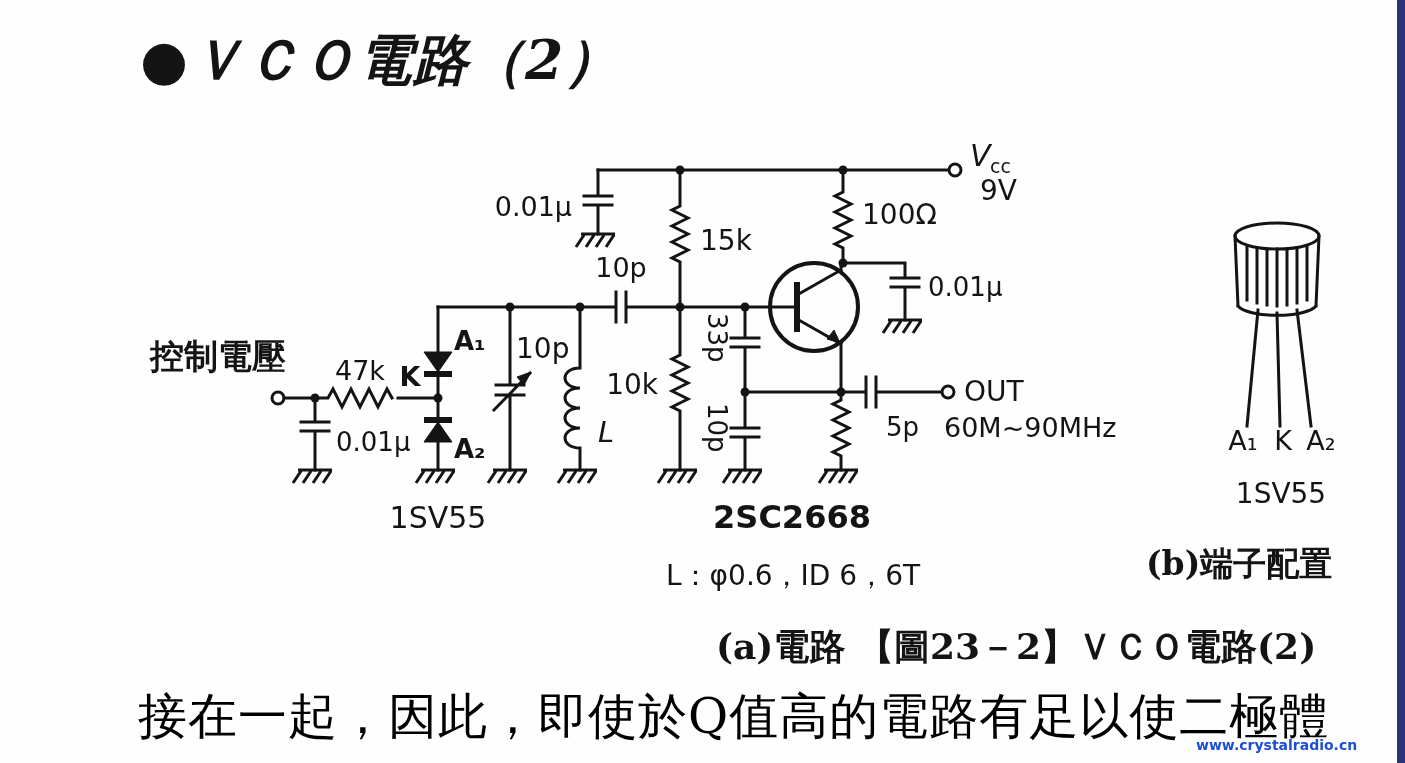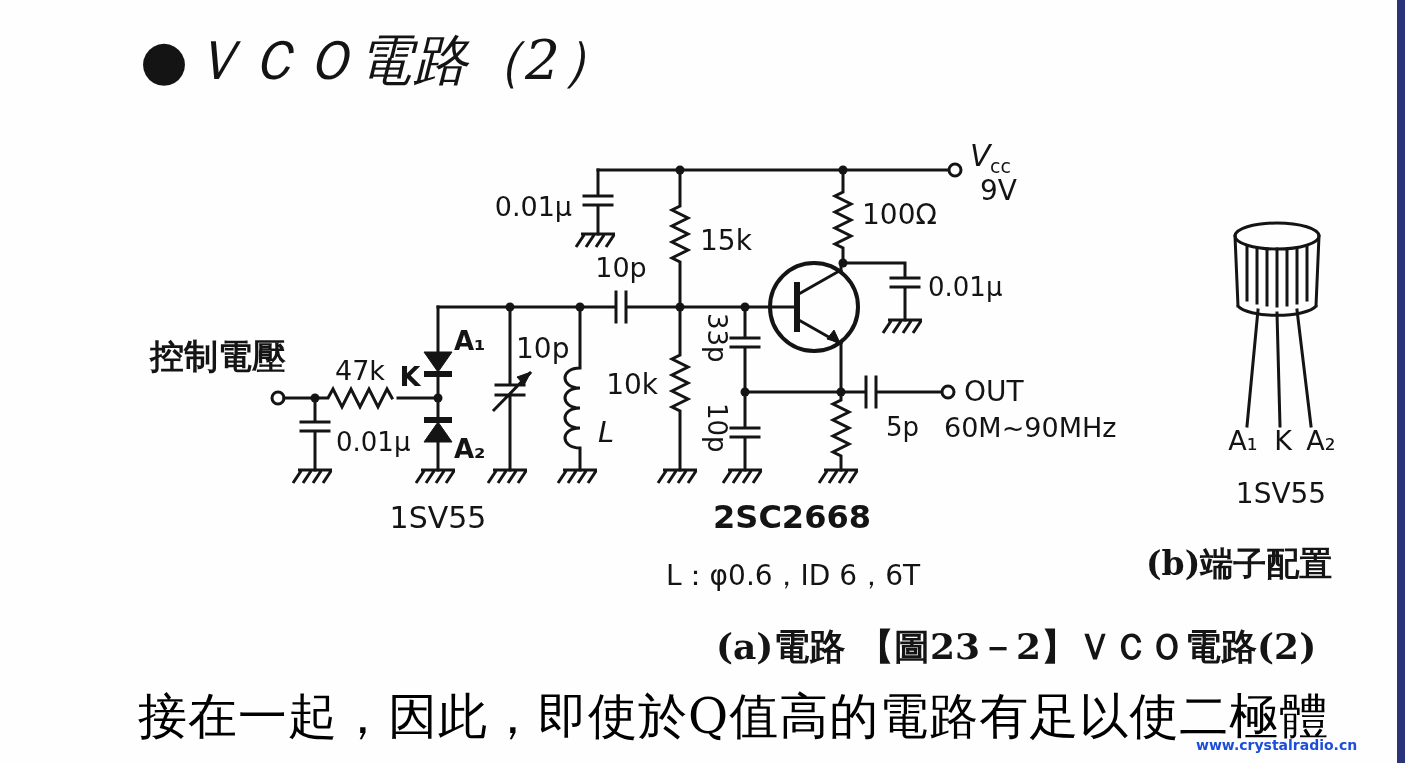--- a/index.html
+++ b/index.html
@@ -1,18 +1,18 @@
 <!DOCTYPE html>
 <html><head>
 <meta charset="utf-8">
 <style>
   html,body{margin:0;padding:0;background:#888;}
   .page{position:relative;width:1405px;height:763px;background:#fefefe;overflow:hidden;
         font-family:"DejaVu Serif",serif;color:#141414;}
-  .title{position:absolute;left:140px;top:24px;font-size:55px;font-weight:normal;
+  .title{position:absolute;left:140px;top:24px;font-size:55px;font-weight:bold;
          font-style:italic;letter-spacing:1px;white-space:nowrap;}
   .body-text{position:absolute;left:138px;top:684px;font-size:49px;letter-spacing:1px;
              white-space:nowrap;color:#000000;}
   .edge-bar{position:absolute;right:0;top:0;width:8px;height:763px;background:#2a3478;}
   .wm-name{position:absolute;left:1183px;top:694px;font-size:40px;font-weight:bold;
            color:#f4594e;opacity:.92;text-shadow:0 0 3px #fff,0 0 1px #fff;
            font-family:"DejaVu Sans",sans-serif;white-space:nowrap;}
   .wm-url{position:absolute;left:1196px;top:737px;font-size:14px;font-weight:bold;
           color:#1d4ed8;font-family:"DejaVu Sans",sans-serif;white-space:nowrap;}
   svg{position:absolute;left:0;top:0;}

